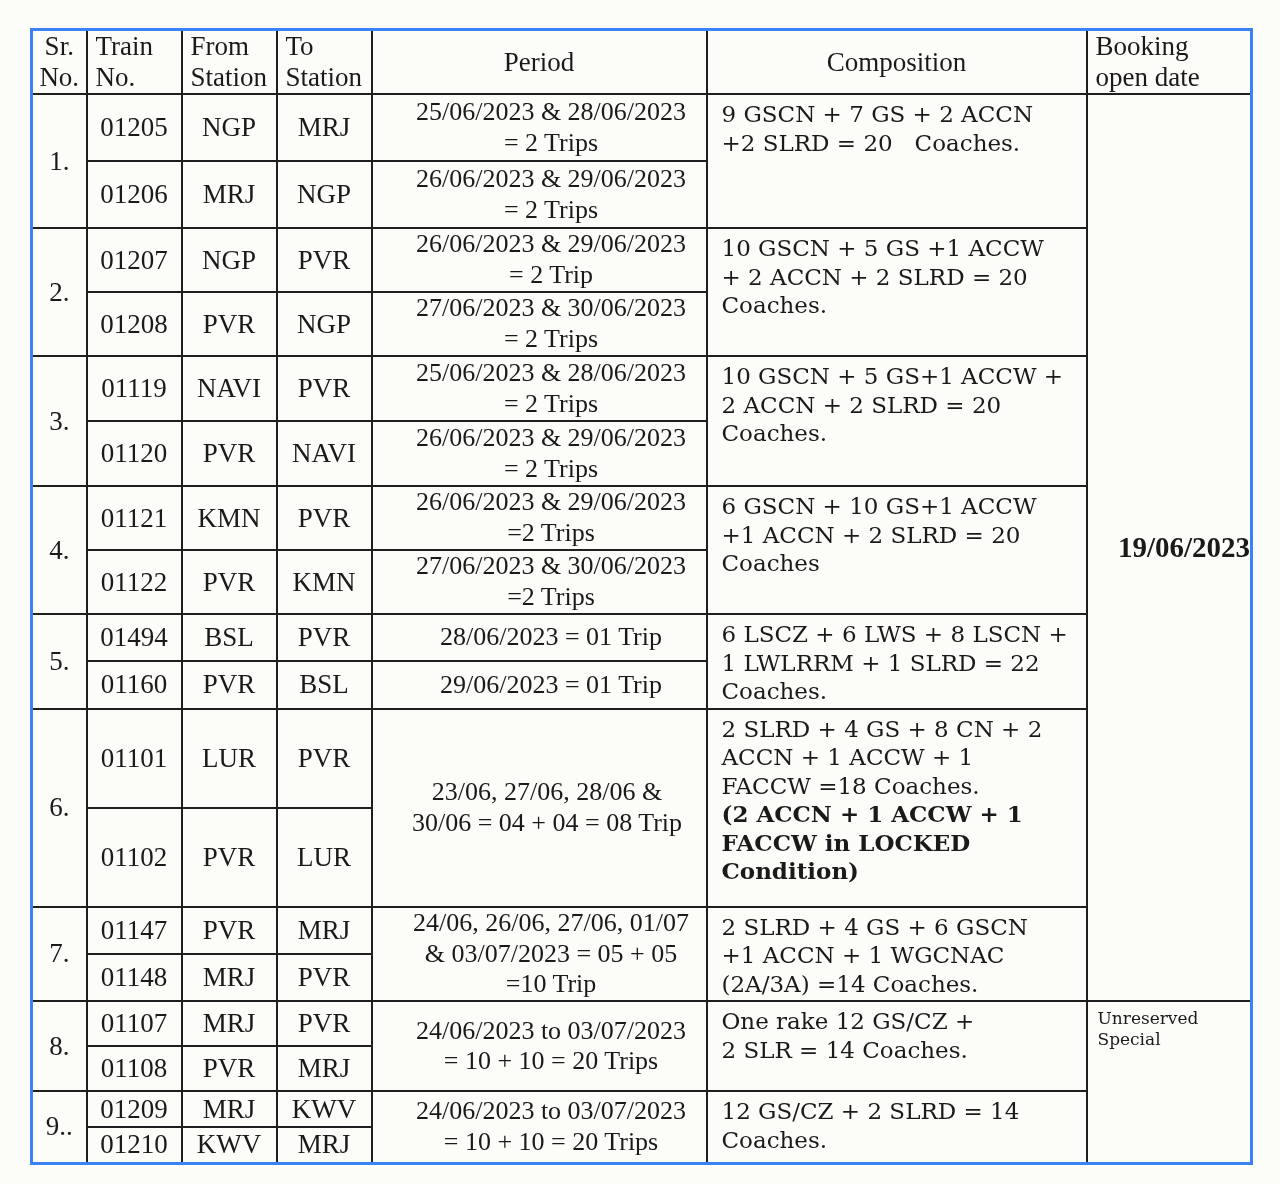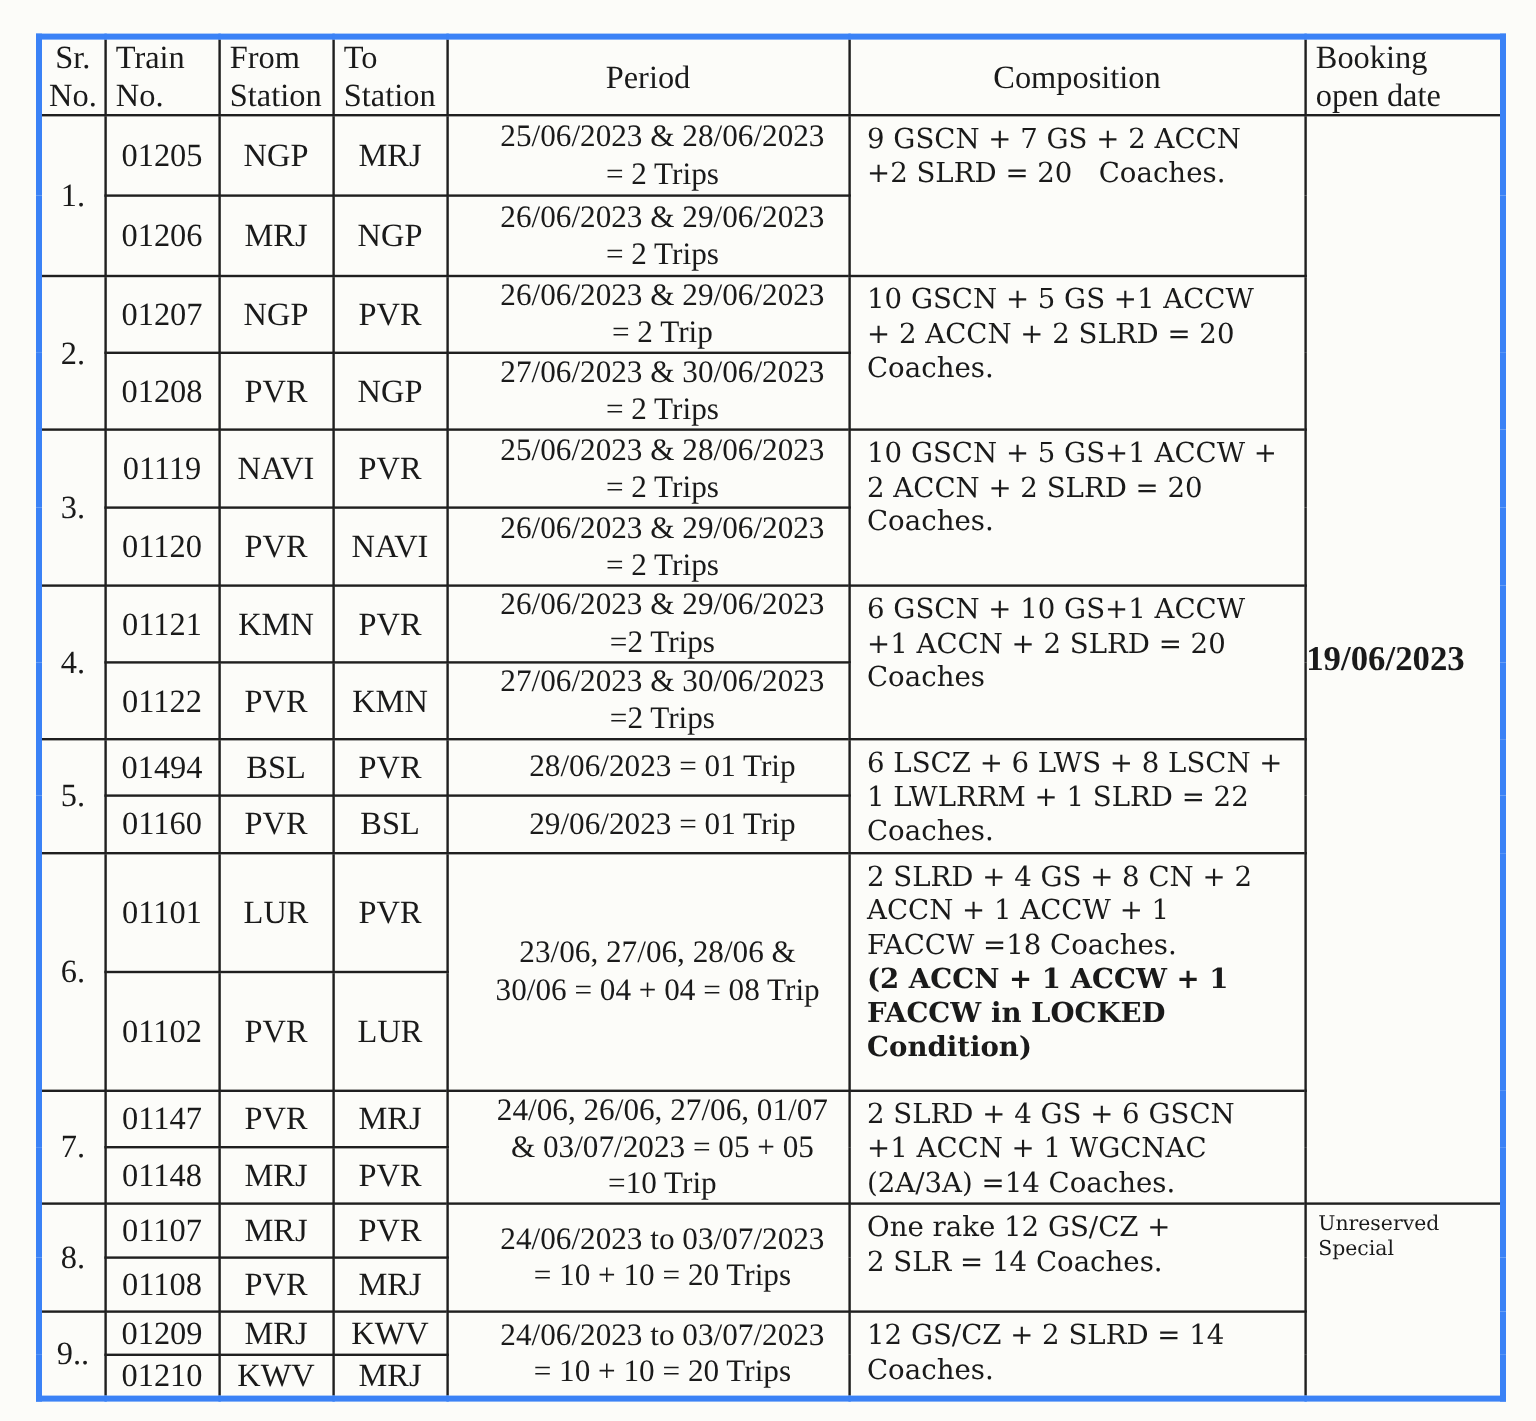--- a/index.html
+++ b/index.html
@@ -22,39 +22,39 @@
   td,th{
     border:2px solid #1f1f1f;
     padding:0;
     font-size:27px;
     font-weight:normal;
     line-height:1.15;
     vertical-align:middle;
     white-space:pre-wrap;
     overflow:hidden;
   }
-  table.sched{ border:5px solid #3b82f6; }
+  table.sched{ border:3px solid #3b82f6; }
 
   th{ text-align:center; }
   th.left{ text-align:left; padding-left:8px;margin-top:44px; }
 
   td.center{ text-align:center; }
   td.period{ font-size:26px; line-height:1.18; text-align:center;padding-left:24px; }
   td.period.leftish{ text-align:center; padding-left:16px; }
   td.comp{
     font-family:"DejaVu Serif", serif;
     font-size:23px;
     line-height:1.24;
     text-align:left;
     vertical-align:top;
     padding:5px 6px 2px 14px;
   }
   td.comp .bold{ font-weight:bold; }
   td.booking-date{
-    text-align:left;
+    text-align:right;
     font-weight:bold;
     font-size:29px;
   }
   td.booking-note{
     font-family:"DejaVu Serif", serif;
     vertical-align:top;
     text-align:left;
     font-size:17px;
     padding:6px 4px 0 10px;
     line-height:1.25;

